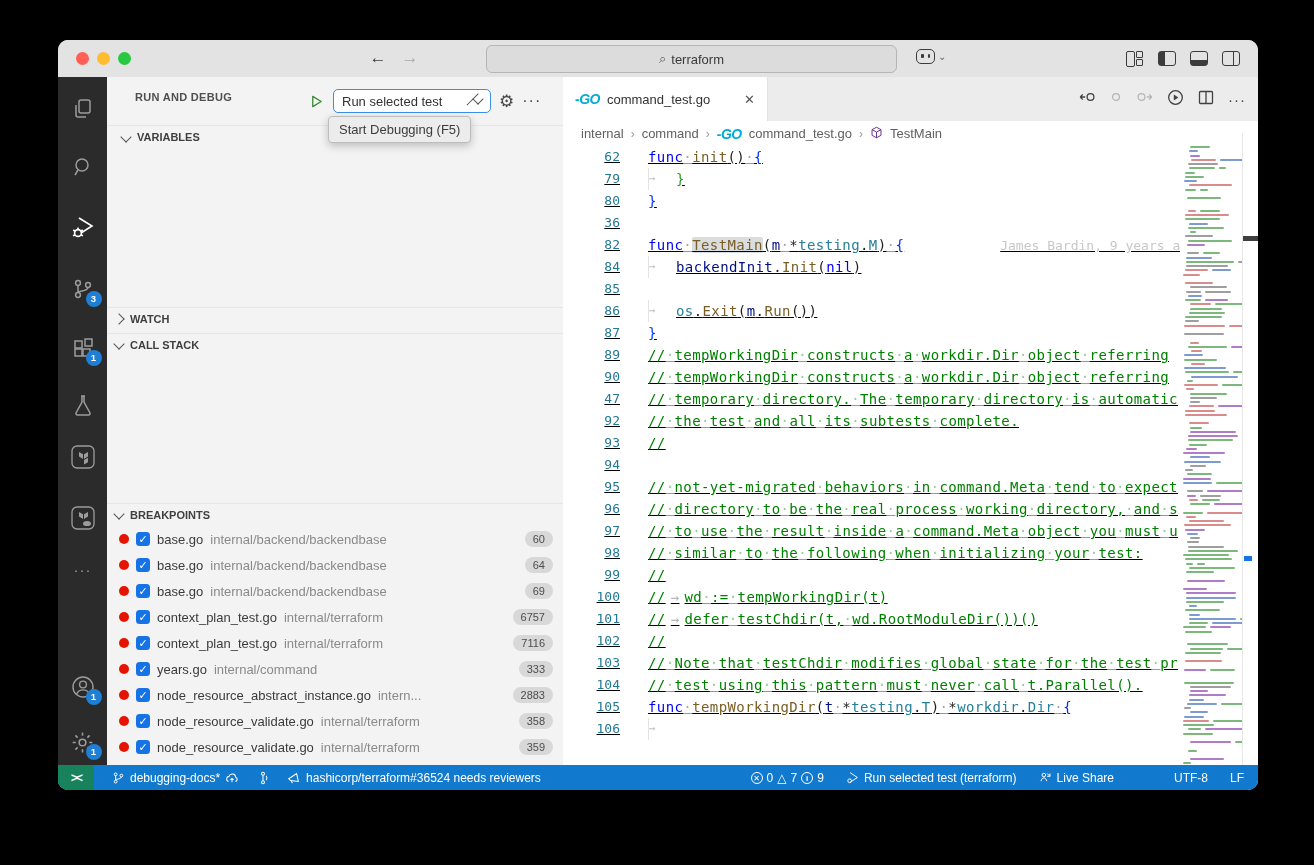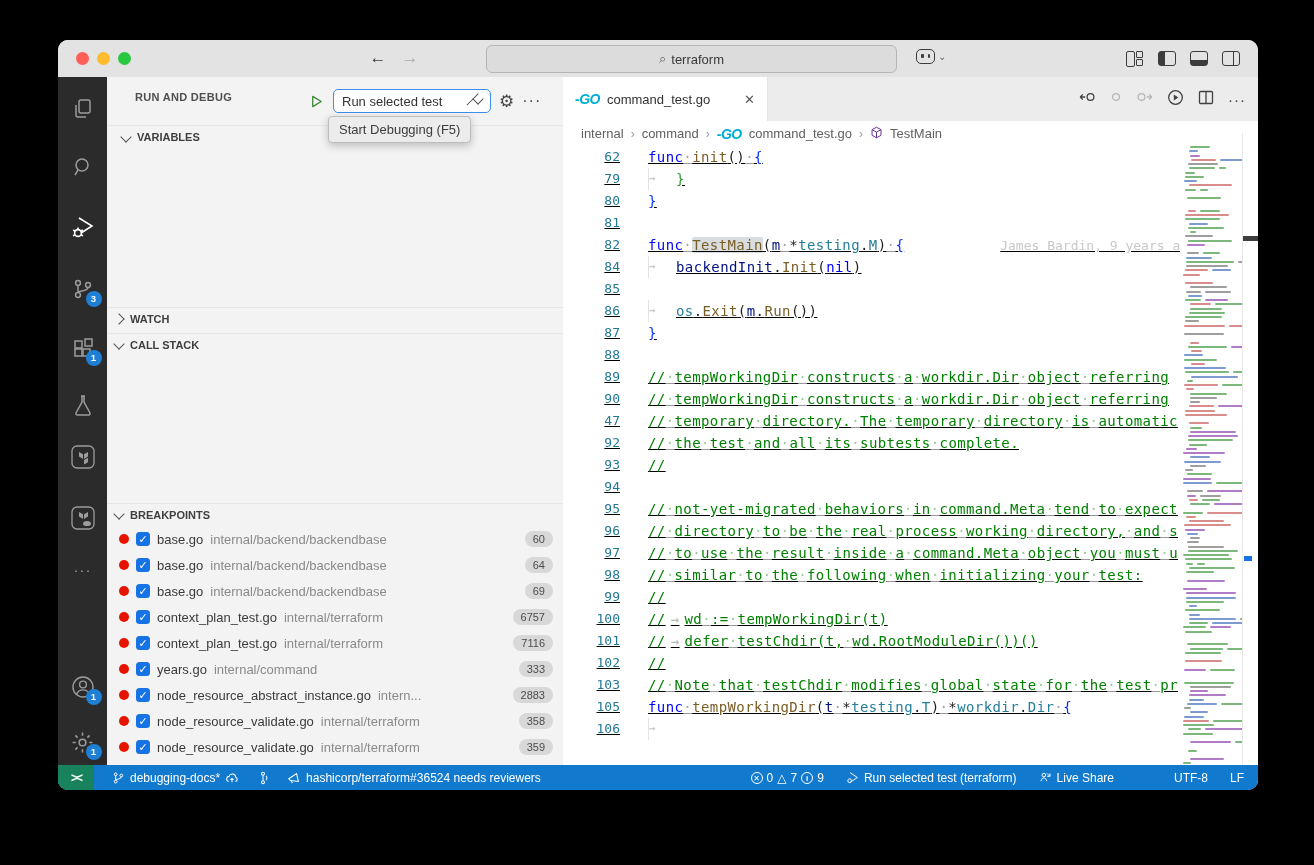--- a/index.html
+++ b/index.html
@@ -378,21 +378,21 @@
           </div>
           <div class="code-line">
             <span class="ln-num">79</span>
             <span class="ln-body"><span class="ind">→</span><span class="tk-b2">}</span></span>
           </div>
           <div class="code-line">
             <span class="ln-num">80</span>
             <span class="ln-body"><span class="tk-b1">}</span></span>
           </div>
           <div class="code-line">
-            <span class="ln-num">81</span>
+            <span class="ln-num">36</span>
             <span class="ln-body"></span>
           </div>
           <div class="code-line">
             <span class="ln-num">82</span>
             <span class="ln-body"><span class="tk-k">func</span><span class="tk-p"><span class="ws">·</span></span><span class="tk-hl">TestMain</span><span class="tk-p">(</span><span class="tk-v">m</span><span class="tk-p"><span class="ws">·</span>*</span><span class="tk-ty">testing</span><span class="tk-p">.</span><span class="tk-ty">M</span><span class="tk-p">)<span class="ws">·</span></span><span class="tk-b1">{</span><span class="blame">James Bardin, 9 years ago</span></span>
           </div>
           <div class="code-line">
             <span class="ln-num">84</span>
             <span class="ln-body"><span class="ind">→</span><span class="tk-v">backendInit</span><span class="tk-p">.</span><span class="tk-fn">Init</span><span class="tk-p">(</span><span class="tk-k">nil</span><span class="tk-p">)</span></span>
           </div>
@@ -402,24 +402,20 @@
           </div>
           <div class="code-line">
             <span class="ln-num">86</span>
             <span class="ln-body"><span class="ind">→</span><span class="tk-ty">os</span><span class="tk-p">.</span><span class="tk-fn">Exit</span><span class="tk-p">(</span><span class="tk-v">m</span><span class="tk-p">.</span><span class="tk-fn">Run</span><span class="tk-p">())</span></span>
           </div>
           <div class="code-line">
             <span class="ln-num">87</span>
             <span class="ln-body"><span class="tk-b1">}</span></span>
           </div>
           <div class="code-line">
-            <span class="ln-num">88</span>
-            <span class="ln-body"></span>
-          </div>
-          <div class="code-line">
             <span class="ln-num">89</span>
             <span class="ln-body"><span class="tk-c">//<span class="ws">·</span>tempWorkingDir<span class="ws">·</span>constructs<span class="ws">·</span>a<span class="ws">·</span>workdir.Dir<span class="ws">·</span>object<span class="ws">·</span>referring</span></span>
           </div>
           <div class="code-line">
             <span class="ln-num">90</span>
             <span class="ln-body"><span class="tk-c">//<span class="ws">·</span>tempWorkingDir<span class="ws">·</span>constructs<span class="ws">·</span>a<span class="ws">·</span>workdir.Dir<span class="ws">·</span>object<span class="ws">·</span>referring</span></span>
           </div>
           <div class="code-line">
             <span class="ln-num">47</span>
             <span class="ln-body"><span class="tk-c">//<span class="ws">·</span>temporary<span class="ws">·</span>directory.<span class="ws">·</span>The<span class="ws">·</span>temporary<span class="ws">·</span>directory<span class="ws">·</span>is<span class="ws">·</span>automatic</span></span>
@@ -463,20 +459,24 @@
             <span class="ln-num">101</span>
             <span class="ln-body"><span class="tk-c">//</span><span class="tk-dim">→</span><span class="tk-c">defer<span class="ws">·</span>testChdir(t,<span class="ws">·</span>wd.RootModuleDir())()</span></span>
           </div>
           <div class="code-line">
             <span class="ln-num">102</span>
             <span class="ln-body"><span class="tk-c">//</span></span>
           </div>
           <div class="code-line">
             <span class="ln-num">103</span>
             <span class="ln-body"><span class="tk-c">//<span class="ws">·</span>Note<span class="ws">·</span>that<span class="ws">·</span>testChdir<span class="ws">·</span>modifies<span class="ws">·</span>global<span class="ws">·</span>state<span class="ws">·</span>for<span class="ws">·</span>the<span class="ws">·</span>test<span class="ws">·</span>pr</span></span>
+          </div>
+          <div class="code-line">
+            <span class="ln-num">104</span>
+            <span class="ln-body"><span class="tk-c">//<span class="ws">·</span>test<span class="ws">·</span>using<span class="ws">·</span>this<span class="ws">·</span>pattern<span class="ws">·</span>must<span class="ws">·</span>never<span class="ws">·</span>call<span class="ws">·</span>t.Parallel().</span></span>
           </div>
           <div class="code-line">
             <span class="ln-num">105</span>
             <span class="ln-body"><span class="tk-k">func</span><span class="tk-p"><span class="ws">·</span></span><span class="tk-fn">tempWorkingDir</span><span class="tk-p">(</span><span class="tk-v">t</span><span class="tk-p"><span class="ws">·</span>*</span><span class="tk-ty">testing</span><span class="tk-p">.</span><span class="tk-ty">T</span><span class="tk-p">)<span class="ws">·</span>*</span><span class="tk-ty">workdir</span><span class="tk-p">.</span><span class="tk-ty">Dir</span><span class="tk-p"><span class="ws">·</span></span><span class="tk-b1">{</span></span>
           </div>
           <div class="code-line">
             <span class="ln-num">106</span>
             <span class="ln-body"><span class="ind">→</span></span>
           </div>
         </div>

